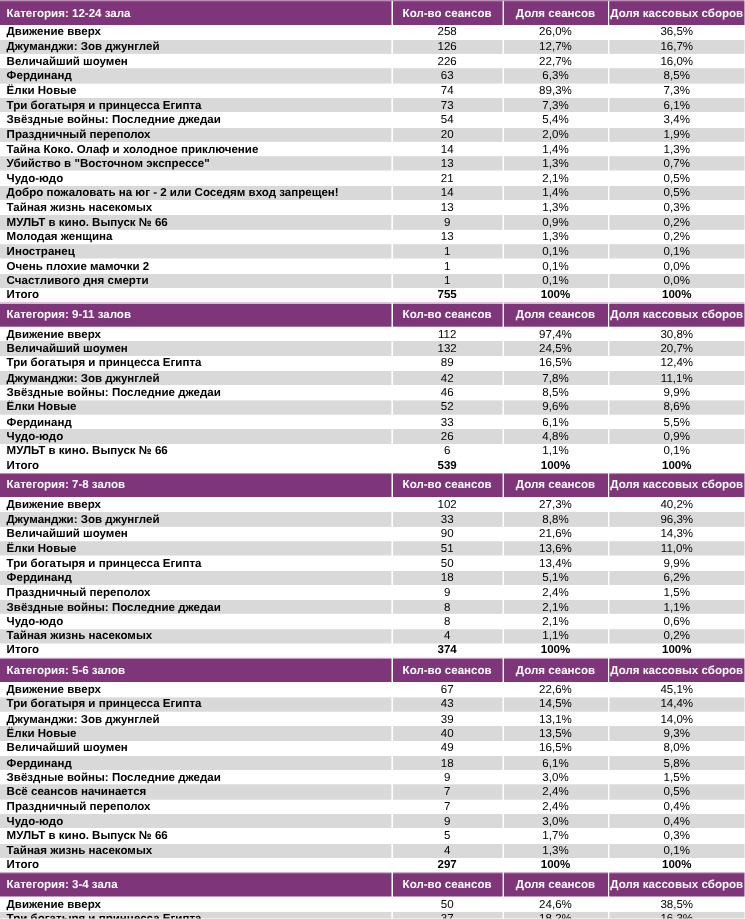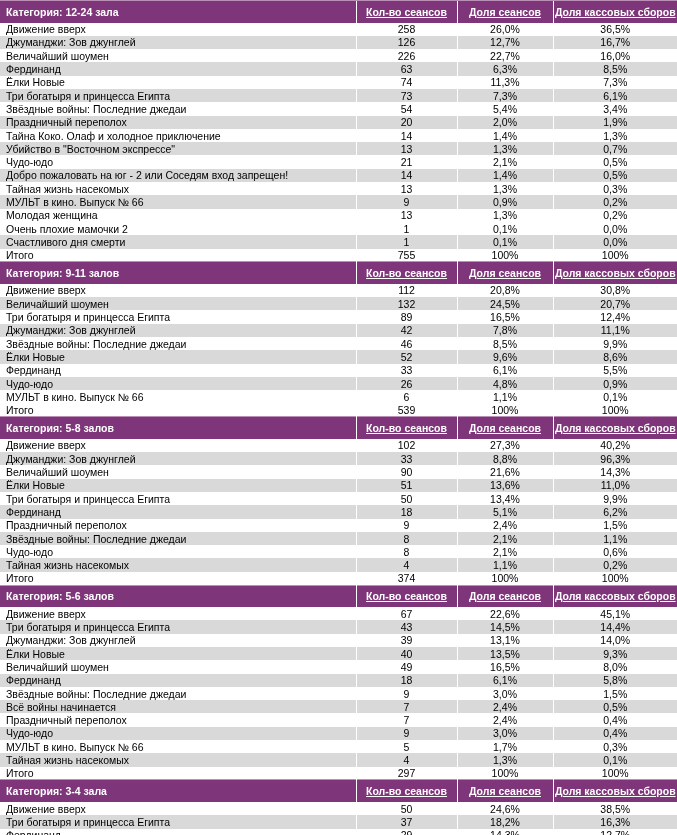--- a/index.html
+++ b/index.html
@@ -30,26 +30,26 @@
     box-sizing:border-box;
   }
   tr.sec td{
     height:22px;
     background:var(--header-bg);
     color:var(--header-text);
     font-weight:bold;
     border-top:1px solid #bb8fb6;
   }
   tr.sec td.cat{text-align:left;padding-left:6px;}
-  tr.sec td.ch{text-align:center;border-left:1px solid rgba(255,255,255,0.5);text-decoration:underline;}
+  tr.sec td.ch{text-align:center;border-left:1px solid rgba(255,255,255,0.5);}
   tr.row td{height:13.3px;background:#ffffff;}
   tr.row.alt td{background:var(--row-alt);}
-  td.name{text-align:left;padding-left:6px;}
+  td.name{text-align:left;padding-left:6px;font-weight:bold;}
   td.num{text-align:center;border-left:1px solid #ffffff;}
-  tr.total td{font-weight:normal;margin-left:43px;}
+  tr.total td{font-weight:bold;margin-left:43px;}
 </style>
 </head>
 <body>
 
 <table>
   <colgroup>
     <col style="width:356px">
     <col style="width:101px">
     <col style="width:96px">
     <col style="width:124px">
@@ -81,21 +81,21 @@
       </tr>
       <tr class="row alt">
         <td class="name">Фердинанд</td>
         <td class="num">63</td>
         <td class="num">6,3%</td>
         <td class="num">8,5%</td>
       </tr>
       <tr class="row">
         <td class="name">Ёлки Новые</td>
         <td class="num">74</td>
-        <td class="num">11,3%</td>
+        <td class="num">89,3%</td>
         <td class="num">7,3%</td>
       </tr>
       <tr class="row alt">
         <td class="name">Три богатыря и принцесса Египта</td>
         <td class="num">73</td>
         <td class="num">7,3%</td>
         <td class="num">6,1%</td>
       </tr>
       <tr class="row">
         <td class="name">Звёздные войны: Последние джедаи</td>
@@ -143,20 +143,26 @@
         <td class="name">МУЛЬТ в кино. Выпуск № 66</td>
         <td class="num">9</td>
         <td class="num">0,9%</td>
         <td class="num">0,2%</td>
       </tr>
       <tr class="row">
         <td class="name">Молодая женщина</td>
         <td class="num">13</td>
         <td class="num">1,3%</td>
         <td class="num">0,2%</td>
+      </tr>
+      <tr class="row alt">
+        <td class="name">Иностранец</td>
+        <td class="num">1</td>
+        <td class="num">0,1%</td>
+        <td class="num">0,1%</td>
       </tr>
       <tr class="row">
         <td class="name">Очень плохие мамочки 2</td>
         <td class="num">1</td>
         <td class="num">0,1%</td>
         <td class="num">0,0%</td>
       </tr>
       <tr class="row alt">
         <td class="name">Счастливого дня смерти</td>
         <td class="num">1</td>
@@ -171,21 +177,21 @@
       </tr>
       <tr class="sec">
         <td class="cat">Категория: 9-11 залов</td>
         <td class="ch">Кол-во сеансов</td>
         <td class="ch">Доля сеансов</td>
         <td class="ch">Доля кассовых сборов</td>
       </tr>
       <tr class="row">
         <td class="name">Движение вверх</td>
         <td class="num">112</td>
-        <td class="num">20,8%</td>
+        <td class="num">97,4%</td>
         <td class="num">30,8%</td>
       </tr>
       <tr class="row alt">
         <td class="name">Величайший шоумен</td>
         <td class="num">132</td>
         <td class="num">24,5%</td>
         <td class="num">20,7%</td>
       </tr>
       <tr class="row">
         <td class="name">Три богатыря и принцесса Египта</td>
@@ -229,21 +235,21 @@
         <td class="num">1,1%</td>
         <td class="num">0,1%</td>
       </tr>
       <tr class="row total">
         <td class="name">Итого</td>
         <td class="num">539</td>
         <td class="num">100%</td>
         <td class="num">100%</td>
       </tr>
       <tr class="sec">
-        <td class="cat">Категория: 5-8 залов</td>
+        <td class="cat">Категория: 7-8 залов</td>
         <td class="ch">Кол-во сеансов</td>
         <td class="ch">Доля сеансов</td>
         <td class="ch">Доля кассовых сборов</td>
       </tr>
       <tr class="row">
         <td class="name">Движение вверх</td>
         <td class="num">102</td>
         <td class="num">27,3%</td>
         <td class="num">40,2%</td>
       </tr>
@@ -349,21 +355,21 @@
         <td class="num">6,1%</td>
         <td class="num">5,8%</td>
       </tr>
       <tr class="row">
         <td class="name">Звёздные войны: Последние джедаи</td>
         <td class="num">9</td>
         <td class="num">3,0%</td>
         <td class="num">1,5%</td>
       </tr>
       <tr class="row alt">
-        <td class="name">Всё войны начинается</td>
+        <td class="name">Всё сеансов начинается</td>
         <td class="num">7</td>
         <td class="num">2,4%</td>
         <td class="num">0,5%</td>
       </tr>
       <tr class="row">
         <td class="name">Праздничный переполох</td>
         <td class="num">7</td>
         <td class="num">2,4%</td>
         <td class="num">0,4%</td>
       </tr>

